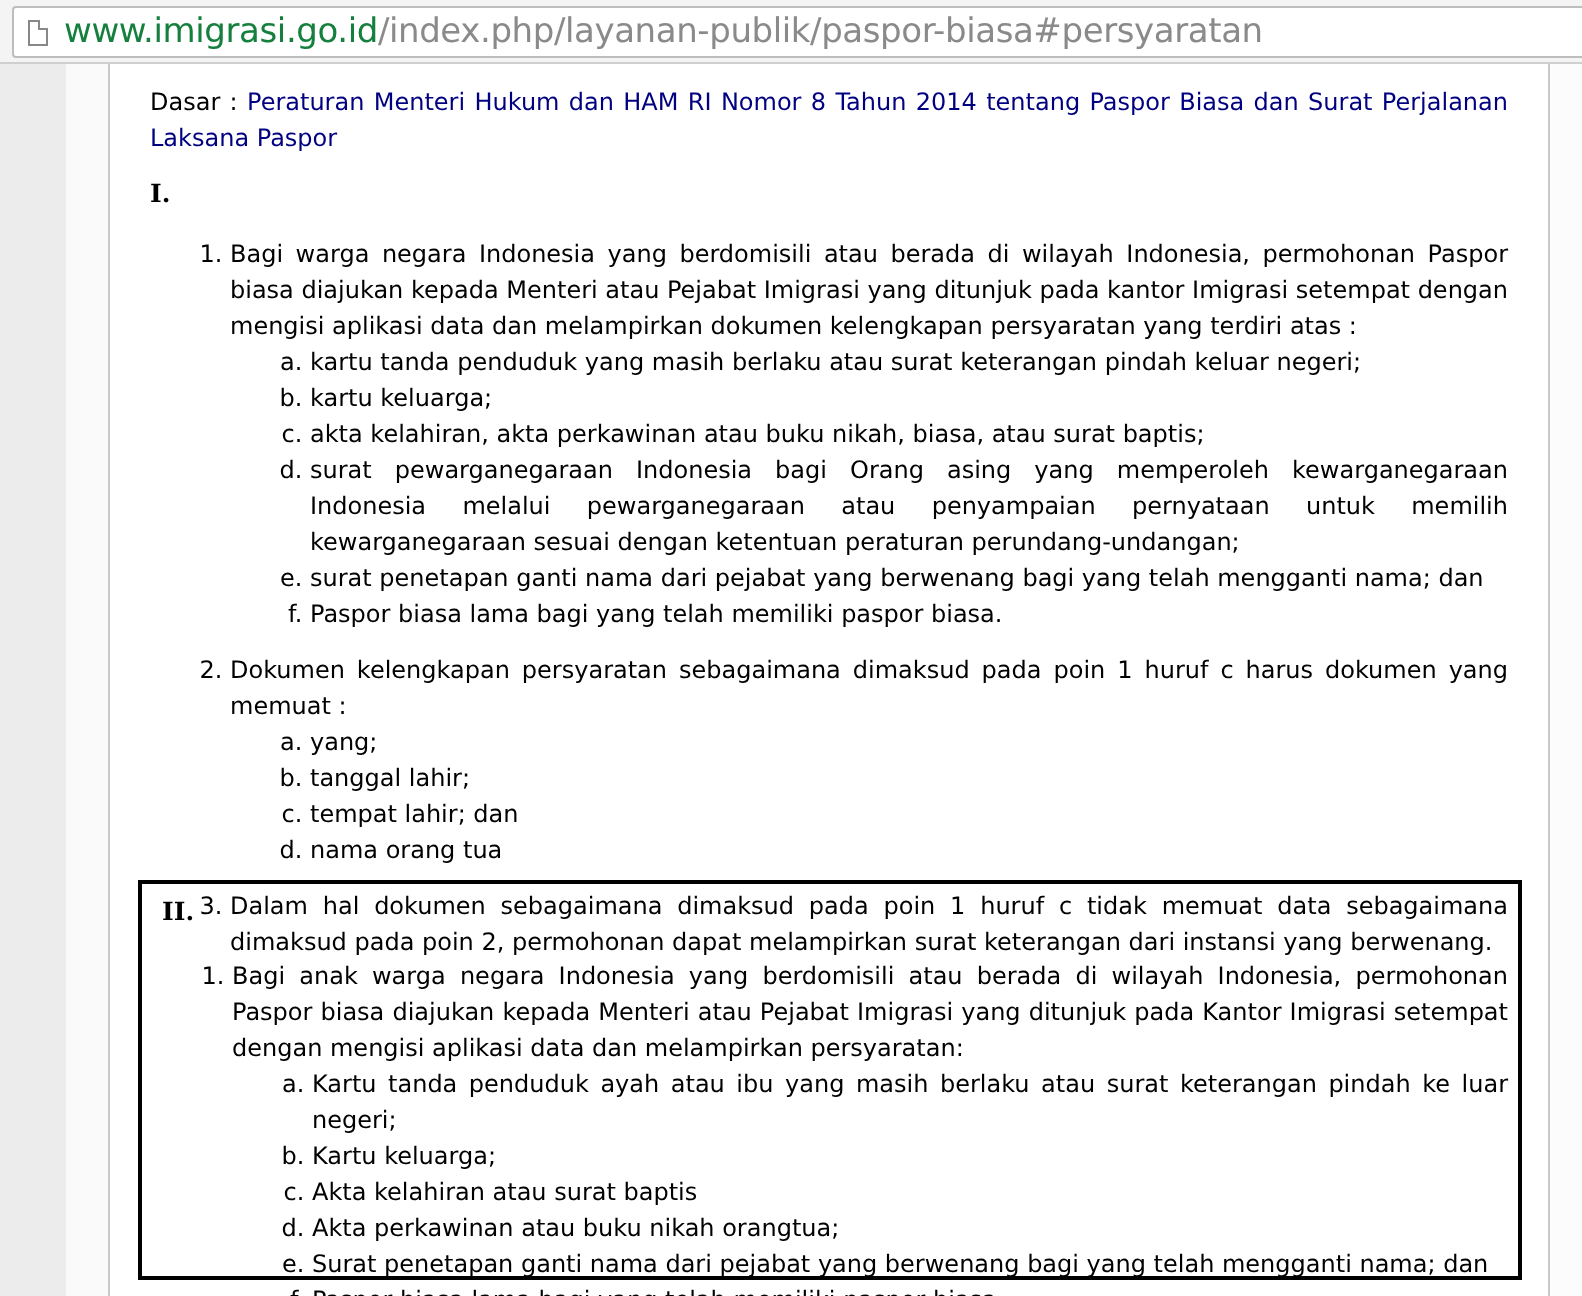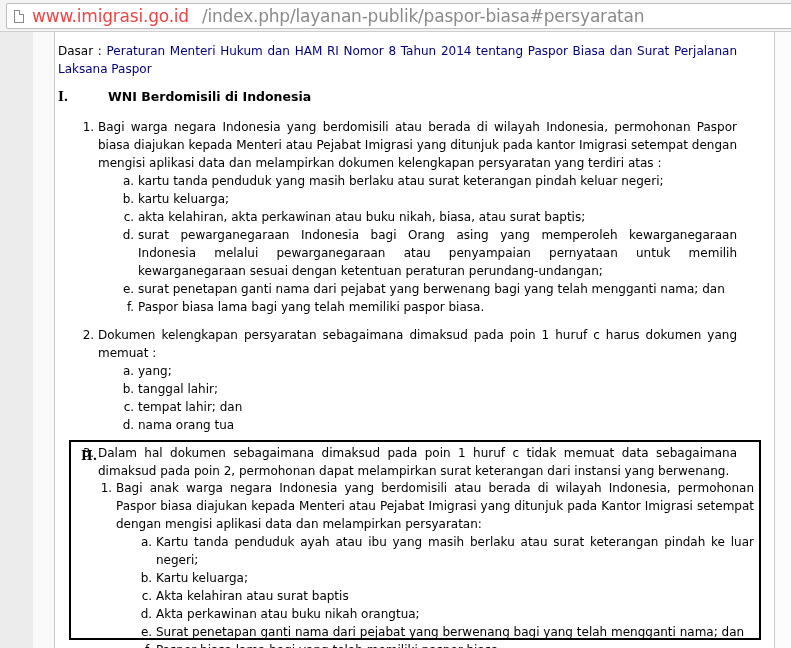--- a/index.html
+++ b/index.html
@@ -22,39 +22,39 @@
   }
   .page-icon {
     width: 10px; height: 13px; border: 1px solid #888; margin-left: 7px; margin-right: 8px;
     position: relative; box-sizing: border-box; background: #fff;
   }
   .page-icon::after {
     content: ""; position: absolute; right: -1px; top: -1px; width: 4px; height: 4px;
     background: #fff; border-left: 1px solid #888; border-bottom: 1px solid #888;
   }
   .url-text { font-size: 17px; white-space: nowrap; letter-spacing: -0.2px; }
-  .url-host { color: #ef4444; }
-  .url-path { color: #8a8a8a; padding-left: 13px; }
+  .url-host { color: #15803d; }
+  .url-path { color: #8a8a8a; }
 
   .left-gutter {
     position: absolute; left: 0; top: 32px; width: 33px; height: 616px; background: #ececec;
   }
   .left-gutter2 {
     position: absolute; left: 33px; top: 32px; width: 22px; height: 616px; background: #fafafa;
     border-right: 1px solid #c8c8c8; box-sizing: border-box;
   }
   .right-line {
     position: absolute; left: 774px; top: 32px; width: 1px; height: 616px; background: #c8c8c8;
   }
   .right-gutter {
     position: absolute; left: 775px; top: 32px; width: 16px; height: 616px; background: #fcfcfc;
   }
 
   .content {
-    position: absolute; left: 58px; top: 42px; width: 679px;
+    position: absolute; left: 75px; top: 42px; width: 679px;
     font-size: 12px; line-height: 18px;
   }
   .dasar { text-align: justify; }
   .dasar .lbl { color: #000; }
   .dasar .ref { color: #000080; }
 
   .sec-head {
     font-weight: bold; font-size: 12.5px; margin-top: 10px; height: 20px; display: flex;
   }
   .sec-head .num { font-family: "DejaVu Serif", serif; width: 50px; }
@@ -90,21 +90,20 @@
 <div class="right-line"></div>
 <div class="right-gutter"></div>
 
 <div class="content">
   <div class="dasar">
     <span class="lbl">Dasar : </span><span class="ref">Peraturan Menteri Hukum dan HAM RI Nomor 8 Tahun 2014 tentang Paspor Biasa dan Surat Perjalanan Laksana Paspor</span>
   </div>
 
   <div class="sec-head">
     <span class="num">I.</span>
-    <span>WNI Berdomisili di Indonesia</span>
   </div>
 
   <ol class="main">
     <li>
       <span>Bagi warga negara Indonesia yang berdomisili atau berada di wilayah Indonesia, permohonan Paspor biasa diajukan kepada Menteri atau Pejabat Imigrasi yang ditunjuk pada kantor Imigrasi setempat dengan mengisi aplikasi data dan melampirkan dokumen kelengkapan persyaratan yang terdiri atas :</span>
       <ol class="sub">
         <li>kartu tanda penduduk yang masih berlaku atau surat keterangan pindah keluar negeri;</li>
         <li>kartu keluarga;</li>
         <li>akta kelahiran, akta perkawinan atau buku nikah, biasa, atau surat baptis;</li>
         <li>surat pewarganegaraan Indonesia bagi Orang asing yang memperoleh kewarganegaraan Indonesia melalui pewarganegaraan atau penyampaian pernyataan untuk memilih kewarganegaraan sesuai dengan ketentuan peraturan perundang-undangan;</li>

